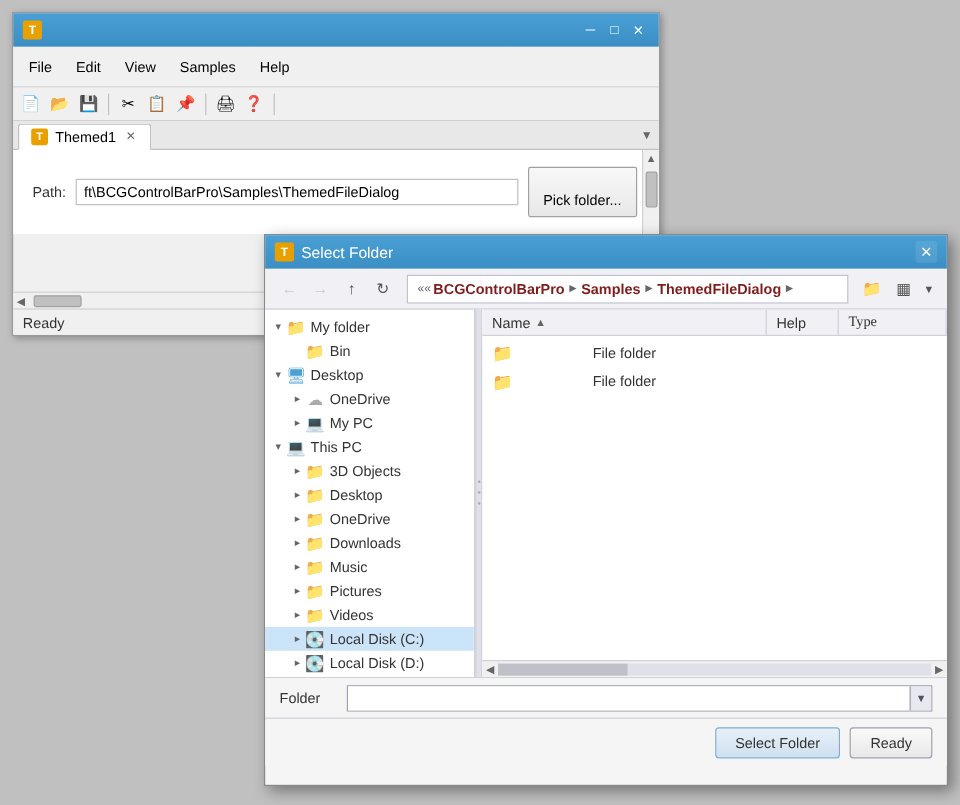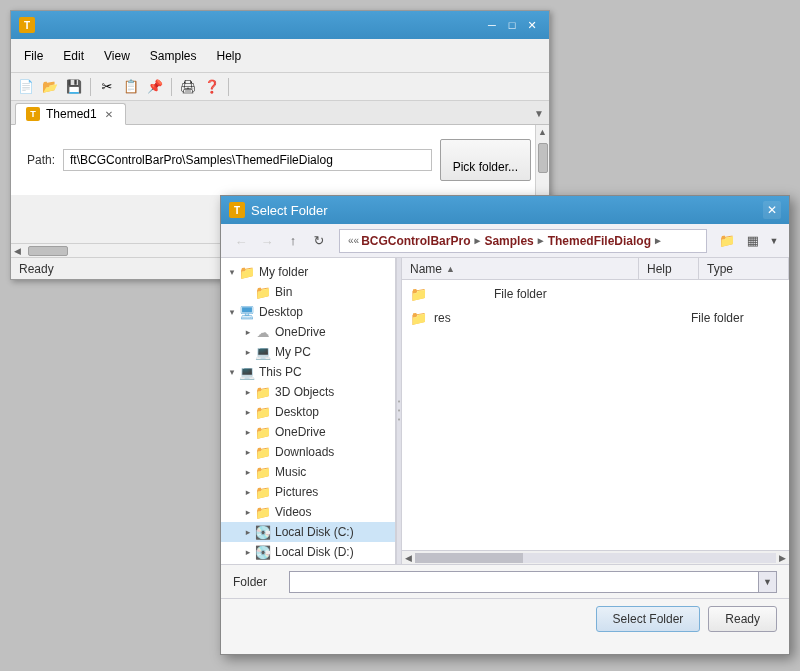--- a/index.html
+++ b/index.html
@@ -484,21 +484,21 @@
       font-size: 12px;
       color: #333;
       cursor: pointer;
       border-right: 1px solid #d0d0d8;
       user-select: none;
       gap: 4px;
     }
 
     .col-name { flex: 1; }
     .col-size { width: 60px; }
-    .col-type { width: 90px; }
+    .col-type { width: 90px; font-family: Liberation Serif, serif; }
 
     .sort-arrow { font-size: 9px; color: #666; }
 
     .file-list-body {
       flex: 1;
       overflow-y: auto;
       padding: 2px 0;
     }
 
     .file-item {
@@ -821,21 +821,20 @@
       </div>
 
       <div class="file-list-body" id="file-list-body">
           <div class="file-item">
             <span class="file-icon">📁</span>
             <span class="file-size"></span>
             <span class="file-type">File folder</span>
           </div>
           <div class="file-item">
             <span class="file-icon">📁</span>
-            <span class="file-name">res</span>
             <span class="file-size"></span>
             <span class="file-type">File folder</span>
           </div>
         </div>
 
       <div class="file-scroll-h">
         <span class="file-scroll-arrow">◀</span>
         <div class="file-scroll-track">
           <div class="file-scroll-thumb"></div>
         </div>

